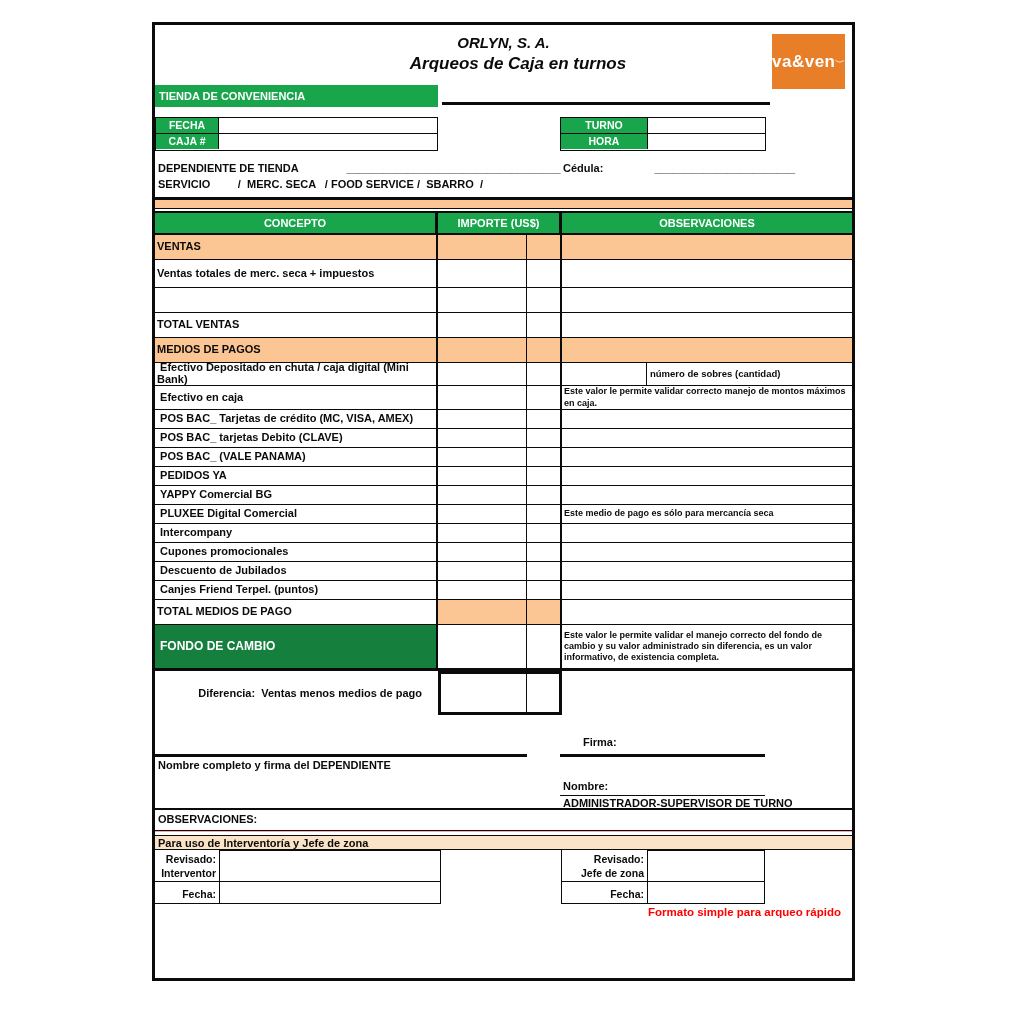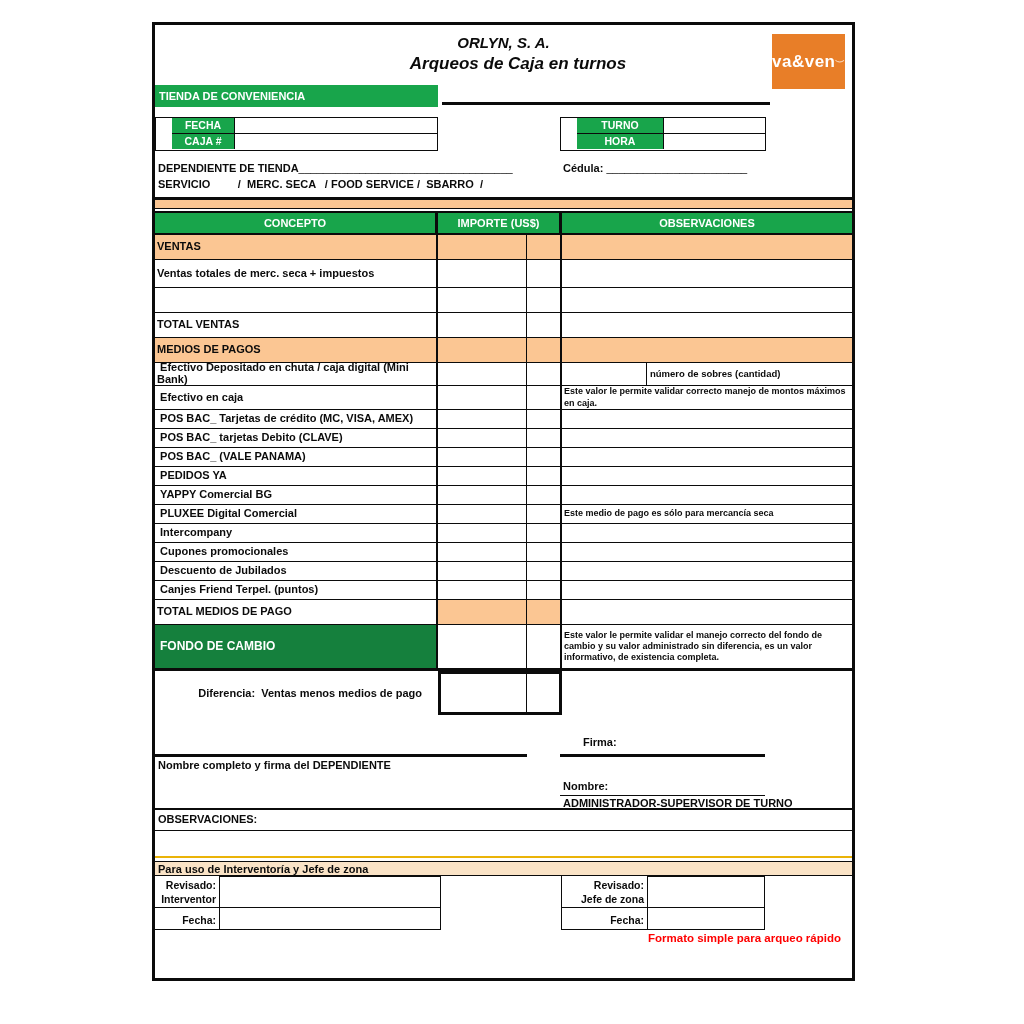--- a/index.html
+++ b/index.html
@@ -15,29 +15,29 @@
   .smile{margin-top:-1px;display:block;}
   
   .store-row{position:relative;height:22px;}
   .store-bar{width:283px;height:22px;background:#18A54B;color:#fff;font-weight:bold;font-size:11px;display:flex;align-items:center;padding-left:4px;box-sizing:border-box;}
   .store-line{position:absolute;left:287px;top:17px;width:328px;border-top:3.5px solid #0b0b0b;}
   
   .info-row{position:relative;height:34px;margin-top:10px;}
   .ig{position:absolute;top:0;border:1.5px solid #0b0b0b;box-sizing:border-box;height:34px;}
   .ig.left{left:0;width:283px;}
   .ig.right{left:405px;width:206px;}
-  .ig-row{display:flex;height:15.5px;border-bottom:1.5px solid #0b0b0b;box-sizing:border-box;margin-left:16px;}
+  .ig-row{display:flex;height:15.5px;border-bottom:1.5px solid #0b0b0b;box-sizing:border-box;}
   .ig-row:last-child{border-bottom:none;}
   .ig-label{background:#18A54B;color:#fff;font-weight:bold;font-size:10.5px;display:flex;align-items:center;justify-content:center;border-right:1.5px solid #0b0b0b;box-sizing:border-box;}
   .ig.left .ig-label{width:63px}
   .ig.right .ig-label{width:87px}
   .ig-value{flex:1;background:#fff;}
   
   .dep-row{position:relative;height:16px;margin-top:11px;font-weight:bold;font-size:11px;padding-left:3px;white-space:nowrap;}
-  .uscore{font-weight:normal;letter-spacing:0;}
+  .uscore{font-weight:bold;letter-spacing:0;margin-left:48px;}
   .cedula{position:absolute;left:408px;top:0;}
   .serv-row{height:15px;font-weight:bold;font-size:11px;padding-left:3px;white-space:pre;}
   
   .prestrip{margin-top:4px;height:12px;background:#FBC693;border-top:3px solid #0b0b0b;border-bottom:1px solid #0b0b0b;box-sizing:border-box;}
   .thead{display:flex;height:24px;margin-top:2px;border-top:2.5px solid #0b0b0b;border-bottom:2.5px solid #0b0b0b;box-sizing:border-box;}
   .th{display:flex;align-items:center;justify-content:center;color:#fff;font-weight:bold;font-size:11px;background:#18A54B;box-sizing:border-box;}
   .th1{width:283px;border-right:3px solid #0b0b0b;}
   .th2{width:124px;border-right:3px solid #0b0b0b;}
   .th3{flex:1;}
   .trow{display:flex;border-bottom:1.5px solid #0b0b0b;box-sizing:border-box;background:#fff;}
@@ -67,21 +67,21 @@
   
   .sig{position:relative;height:92px;}
   .sig-line-left{position:absolute;left:0;top:38px;width:372px;border-top:3.5px solid #0b0b0b;}
   .sig-cap-left{position:absolute;left:3px;top:43px;font-weight:bold;font-size:11px;}
   .sig-firma{position:absolute;left:428px;top:20px;font-weight:bold;font-size:11px;}
   .sig-line-firma{position:absolute;left:405px;top:38px;width:205px;border-top:3.5px solid #0b0b0b;}
   .sig-nombre{position:absolute;left:408px;top:64px;font-weight:bold;font-size:11px;}
   .sig-line-nombre{position:absolute;left:405px;top:79px;width:205px;border-top:1.5px solid #0b0b0b;}
   .sig-sup{position:absolute;left:408px;top:81px;font-weight:bold;font-size:11px;white-space:nowrap;}
   
-  .obsbox{border-top:2.5px solid #0b0b0b;border-bottom:2px solid #eab308;height:50px;box-sizing:border-box;}
+  .obsbox{border-top:2.5px solid #0b0b0b;border-bottom:2px solid #fca5a5;height:24px;box-sizing:border-box;}
   .obsbox .lbl{height:21px;border-bottom:1.5px solid #0b0b0b;font-weight:bold;font-size:11px;padding:3px 0 0 3px;box-sizing:border-box;}
   .gap3{height:3px;}
   
   .palestrip{height:15px;background:#FAE3C6;border-top:1px solid #0b0b0b;border-bottom:1.5px solid #0b0b0b;font-weight:bold;font-size:11px;padding-left:3px;box-sizing:border-box;display:flex;align-items:center;}
   .fgrid{position:relative;height:54px;}
   .fcell{position:absolute;box-sizing:border-box;font-weight:bold;font-size:10.5px;}
   .flab{text-align:right;padding-right:3px;line-height:14px;}
   .fg-lab1{left:0;top:0;width:64px;height:32px;border-bottom:1.5px solid #0b0b0b;padding-top:2px;}
   .fg-box1{left:64px;top:0;width:222px;height:32px;border:1.5px solid #0b0b0b;}
   .fg-lab2{left:0;top:32px;width:64px;height:22px;border-bottom:1.5px solid #0b0b0b;padding-top:5px;}

